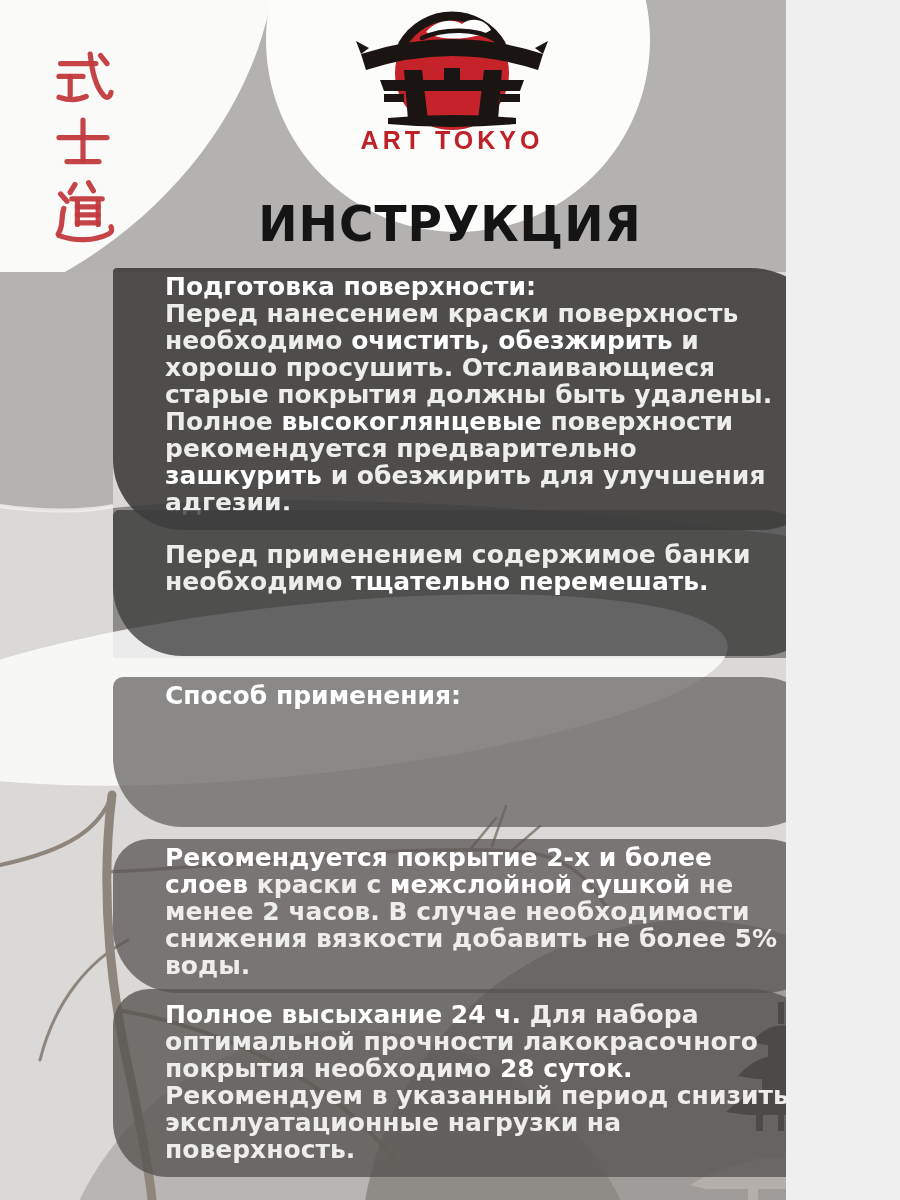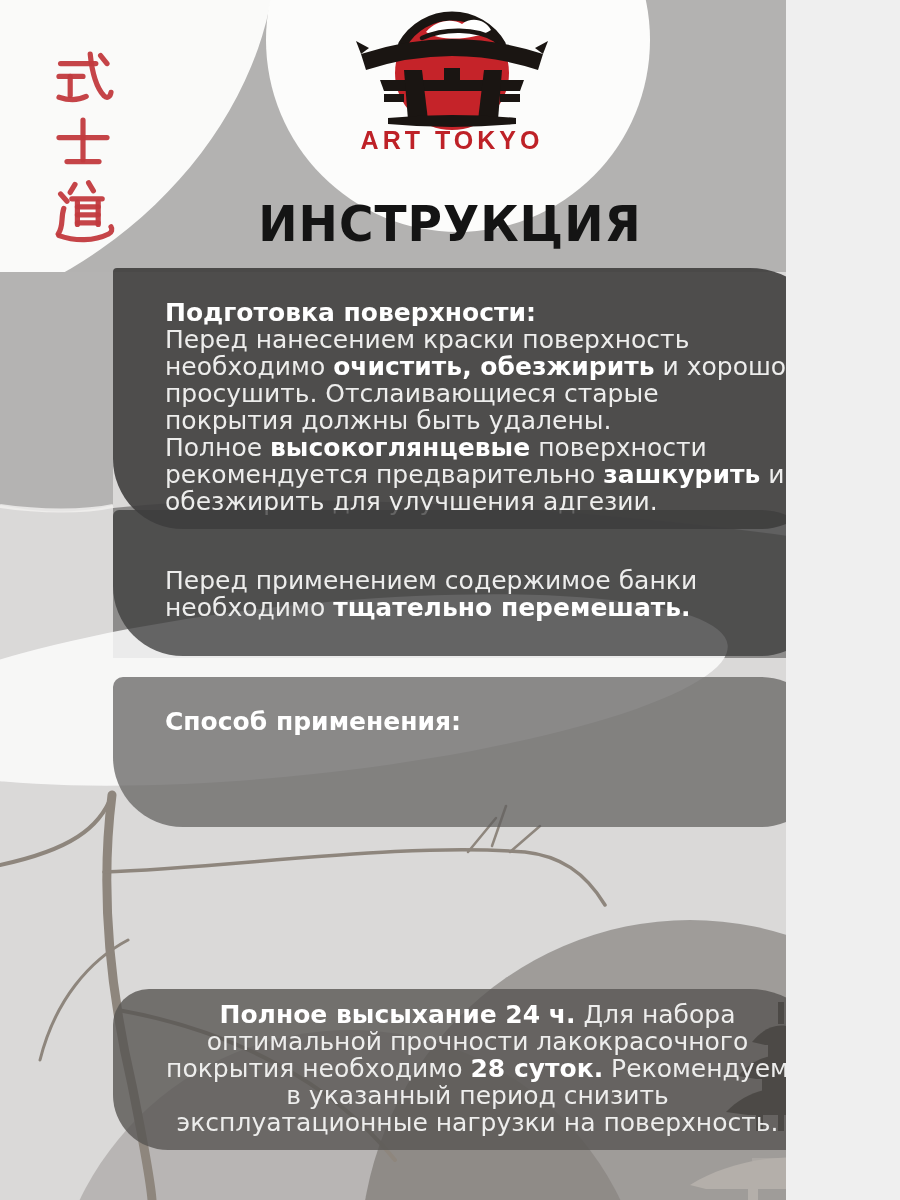--- a/index.html
+++ b/index.html
@@ -20,31 +20,31 @@
   .kanji-col path{fill:none;stroke:#c23a3e;stroke-width:6.5;stroke-linecap:round;stroke-linejoin:round;opacity:.95;}
   
   .page-title{
     position:absolute;left:0;top:196px;width:900px;text-align:center;
     font-weight:800;font-size:47px;letter-spacing:1px;color:#141414;
     transform:scaleY(1.06);
   }
   
   .block{
     position:absolute;left:113px;width:717px;box-sizing:border-box;
-    padding:31px 40px 14px 52px;color:#eeedec;font-size:25px;line-height:27px;
+    padding:5px 40px 14px 52px;color:#eeedec;font-size:25px;line-height:27px;
   }
   .block p{margin:0;}
-  .seg{color:#ededec;}
+  .seg{color:#ededec;font-weight:bold;}
   .seg.b{font-weight:bold;color:#ffffff;}
   .b1{top:268px;min-height:212px;background:rgba(62,61,61,.9);border-radius:4px 80px 70px 70px;}
   .b2{top:510px;min-height:146px;background:rgba(62,61,61,.78);border-radius:6px 70px 70px 70px;}
   .b2 .gap{margin-top:26px;}
   .b3{top:677px;min-height:150px;background:rgba(95,94,93,.72);border-radius:10px 70px 70px 70px;}
   .b4{top:839px;min-height:134px;background:rgba(92,89,87,.78);border-radius:36px 65px 65px 65px;}
-  .b5{top:989px;min-height:140px;background:rgba(88,85,83,.8);border-radius:36px 80px 10px 55px;padding-top:12px;text-align:center;}
+  .b5{top:989px;min-height:140px;background:rgba(88,85,83,.8);border-radius:36px 80px 10px 55px;padding-top:12px;}
 </style>
 </head>
 <body>
 
 <div class="poster">
 
   <svg class="bg-art" viewBox="0 0 900 1200" aria-hidden="true">
     <rect x="0" y="0" width="900" height="1200" fill="#dad9d8"></rect>
     <rect x="0" y="0" width="900" height="272" fill="#b3b2b1"></rect>
 
@@ -153,18 +153,21 @@
   </section>
 
   <section class="block b2">
     <p class="gap"><span class="seg">Перед применением содержимое банки необходимо </span><span class="seg b">тщательно перемешать.</span></p>
   </section>
 
   <section class="block b3">
     <p><span class="seg b">Способ применения:</span></p>
   </section>
 
+  <section class="block b4">
+    <p><span class="seg b">Рекомендуется покрытие 2-х и более слоев</span><span class="seg"> краски с </span><span class="seg b">межслойной сушкой</span><span class="seg"> не менее 2 часов. В случае необходимости снижения вязкости добавить не более 5% воды.</span></p>
+  </section>
 
   <section class="block b5">
     <p><span class="seg b">Полное высыхание 24 ч.</span><span class="seg"> Для набора оптимальной прочности лакокрасочного покрытия необходимо </span><span class="seg b">28 суток.</span><span class="seg"> Рекомендуем в указанный период снизить эксплуатационные нагрузки на поверхность.</span></p>
   </section>
 
 </div>
 
 </body></html>

